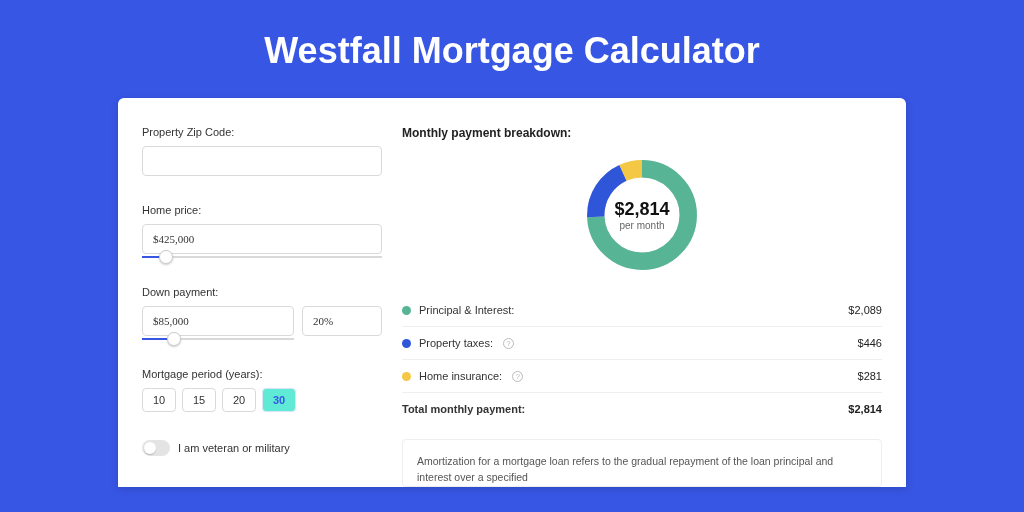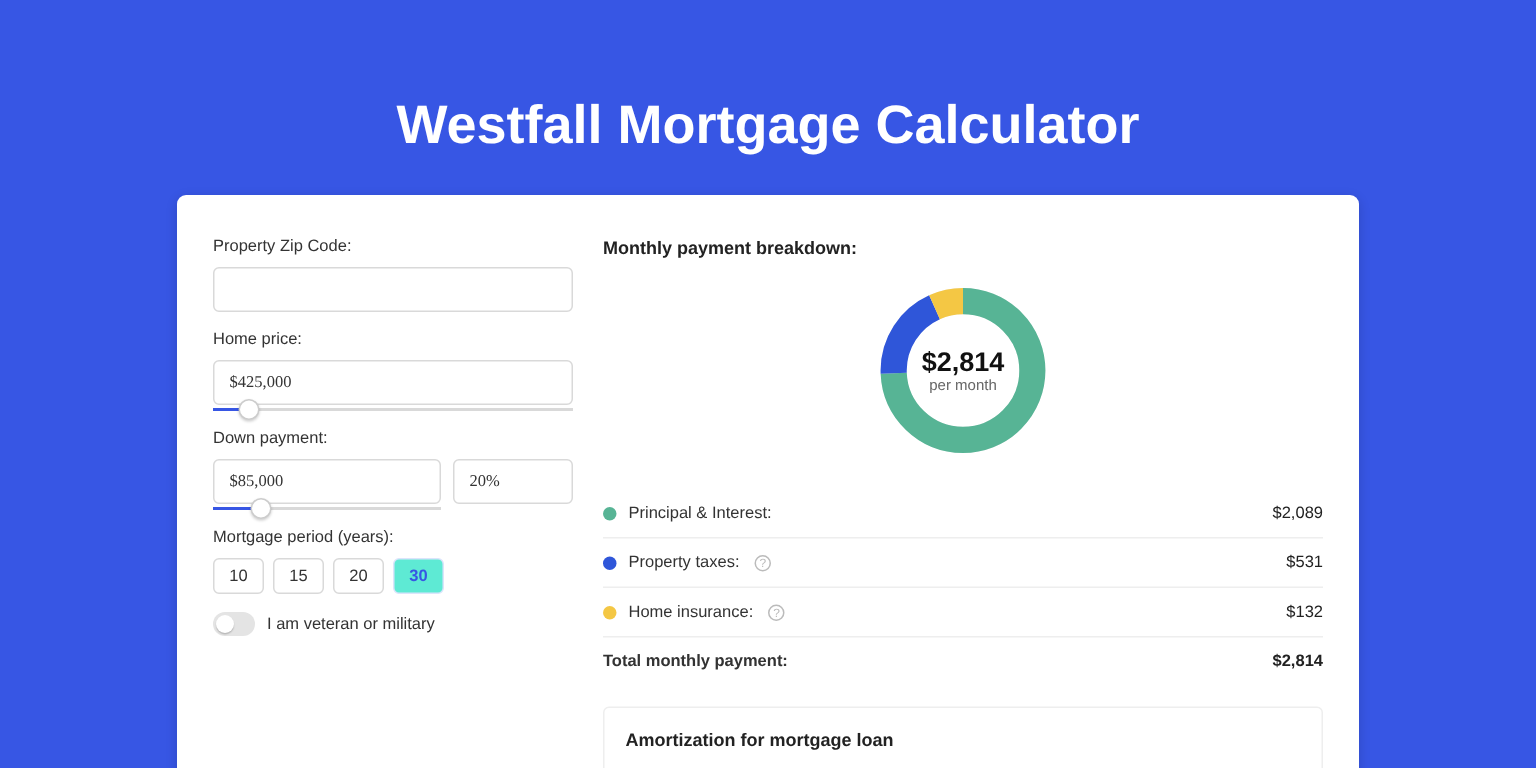--- a/index.html
+++ b/index.html
@@ -9,38 +9,38 @@
     background: #3756e4;
     font-family: -apple-system, BlinkMacSystemFont, "Segoe UI", Arial, sans-serif;
     overflow: hidden;
     position: relative;
   }
   .page-title {
     text-align: center;
     color: #ffffff;
     font-size: 36px;
     font-weight: 700;
-    padding-top: 62px;
+    padding-top: 30px;
     padding-bottom: 26px;
     border-radius: 29px;
   }
   .card {
     width: 788px;
     margin: 0 auto;
     background: #ffffff;
     border-radius: 6px 6px 0 0;
     box-shadow: 0 2px 8px rgba(0,0,0,0.15);
     padding: 28px 24px 0 24px;
     display: flex;
     gap: 20px;
   }
   .left-col { width: 240px; flex-shrink: 0; }
   .right-col { flex: 1; }
 
-  .field { margin-bottom: 12px; }
+  .field { margin-bottom: 28px; }
   .label { font-size: 11px; color: #333; margin-bottom: 8px; display:block; }
   .input {
     width: 100%;
     height: 30px;
     border: 1px solid #d9d9d9;
     border-radius: 4px;
     padding: 0 10px;
     font-size: 11px;
     color: #333;
     background:#fff;
@@ -204,36 +204,35 @@
             <span class="legend-label">Principal &amp; Interest:</span>
           </div>
           <span class="legend-val">$2,089</span>
         </div>
         <div class="legend-row">
           <div class="legend-left">
             <span class="legend-dot" style="background: rgb(47, 86, 217);"></span>
             <span class="legend-label">Property taxes:</span>
             <span class="help-icon">?</span>
           </div>
-          <span class="legend-val">$531</span>
+          <span class="legend-val">$446</span>
         </div>
         <div class="legend-row">
           <div class="legend-left">
             <span class="legend-dot" style="background: rgb(244, 199, 68);"></span>
             <span class="legend-label">Home insurance:</span>
             <span class="help-icon">?</span>
           </div>
-          <span class="legend-val">$132</span>
+          <span class="legend-val">$281</span>
         </div>
         <div class="legend-row legend-total">
           <div class="legend-left">
             <span class="legend-label">Total monthly payment:</span>
           </div>
           <span class="legend-val">$2,814</span>
         </div>
       </div>
 
     <div class="amort-box">
-      <div class="amort-title">Amortization for mortgage loan</div>
       <div class="amort-text">Amortization for a mortgage loan refers to the gradual repayment of the loan principal and interest over a specified</div>
     </div>
   </div>
 </div>
 
 </body></html>

